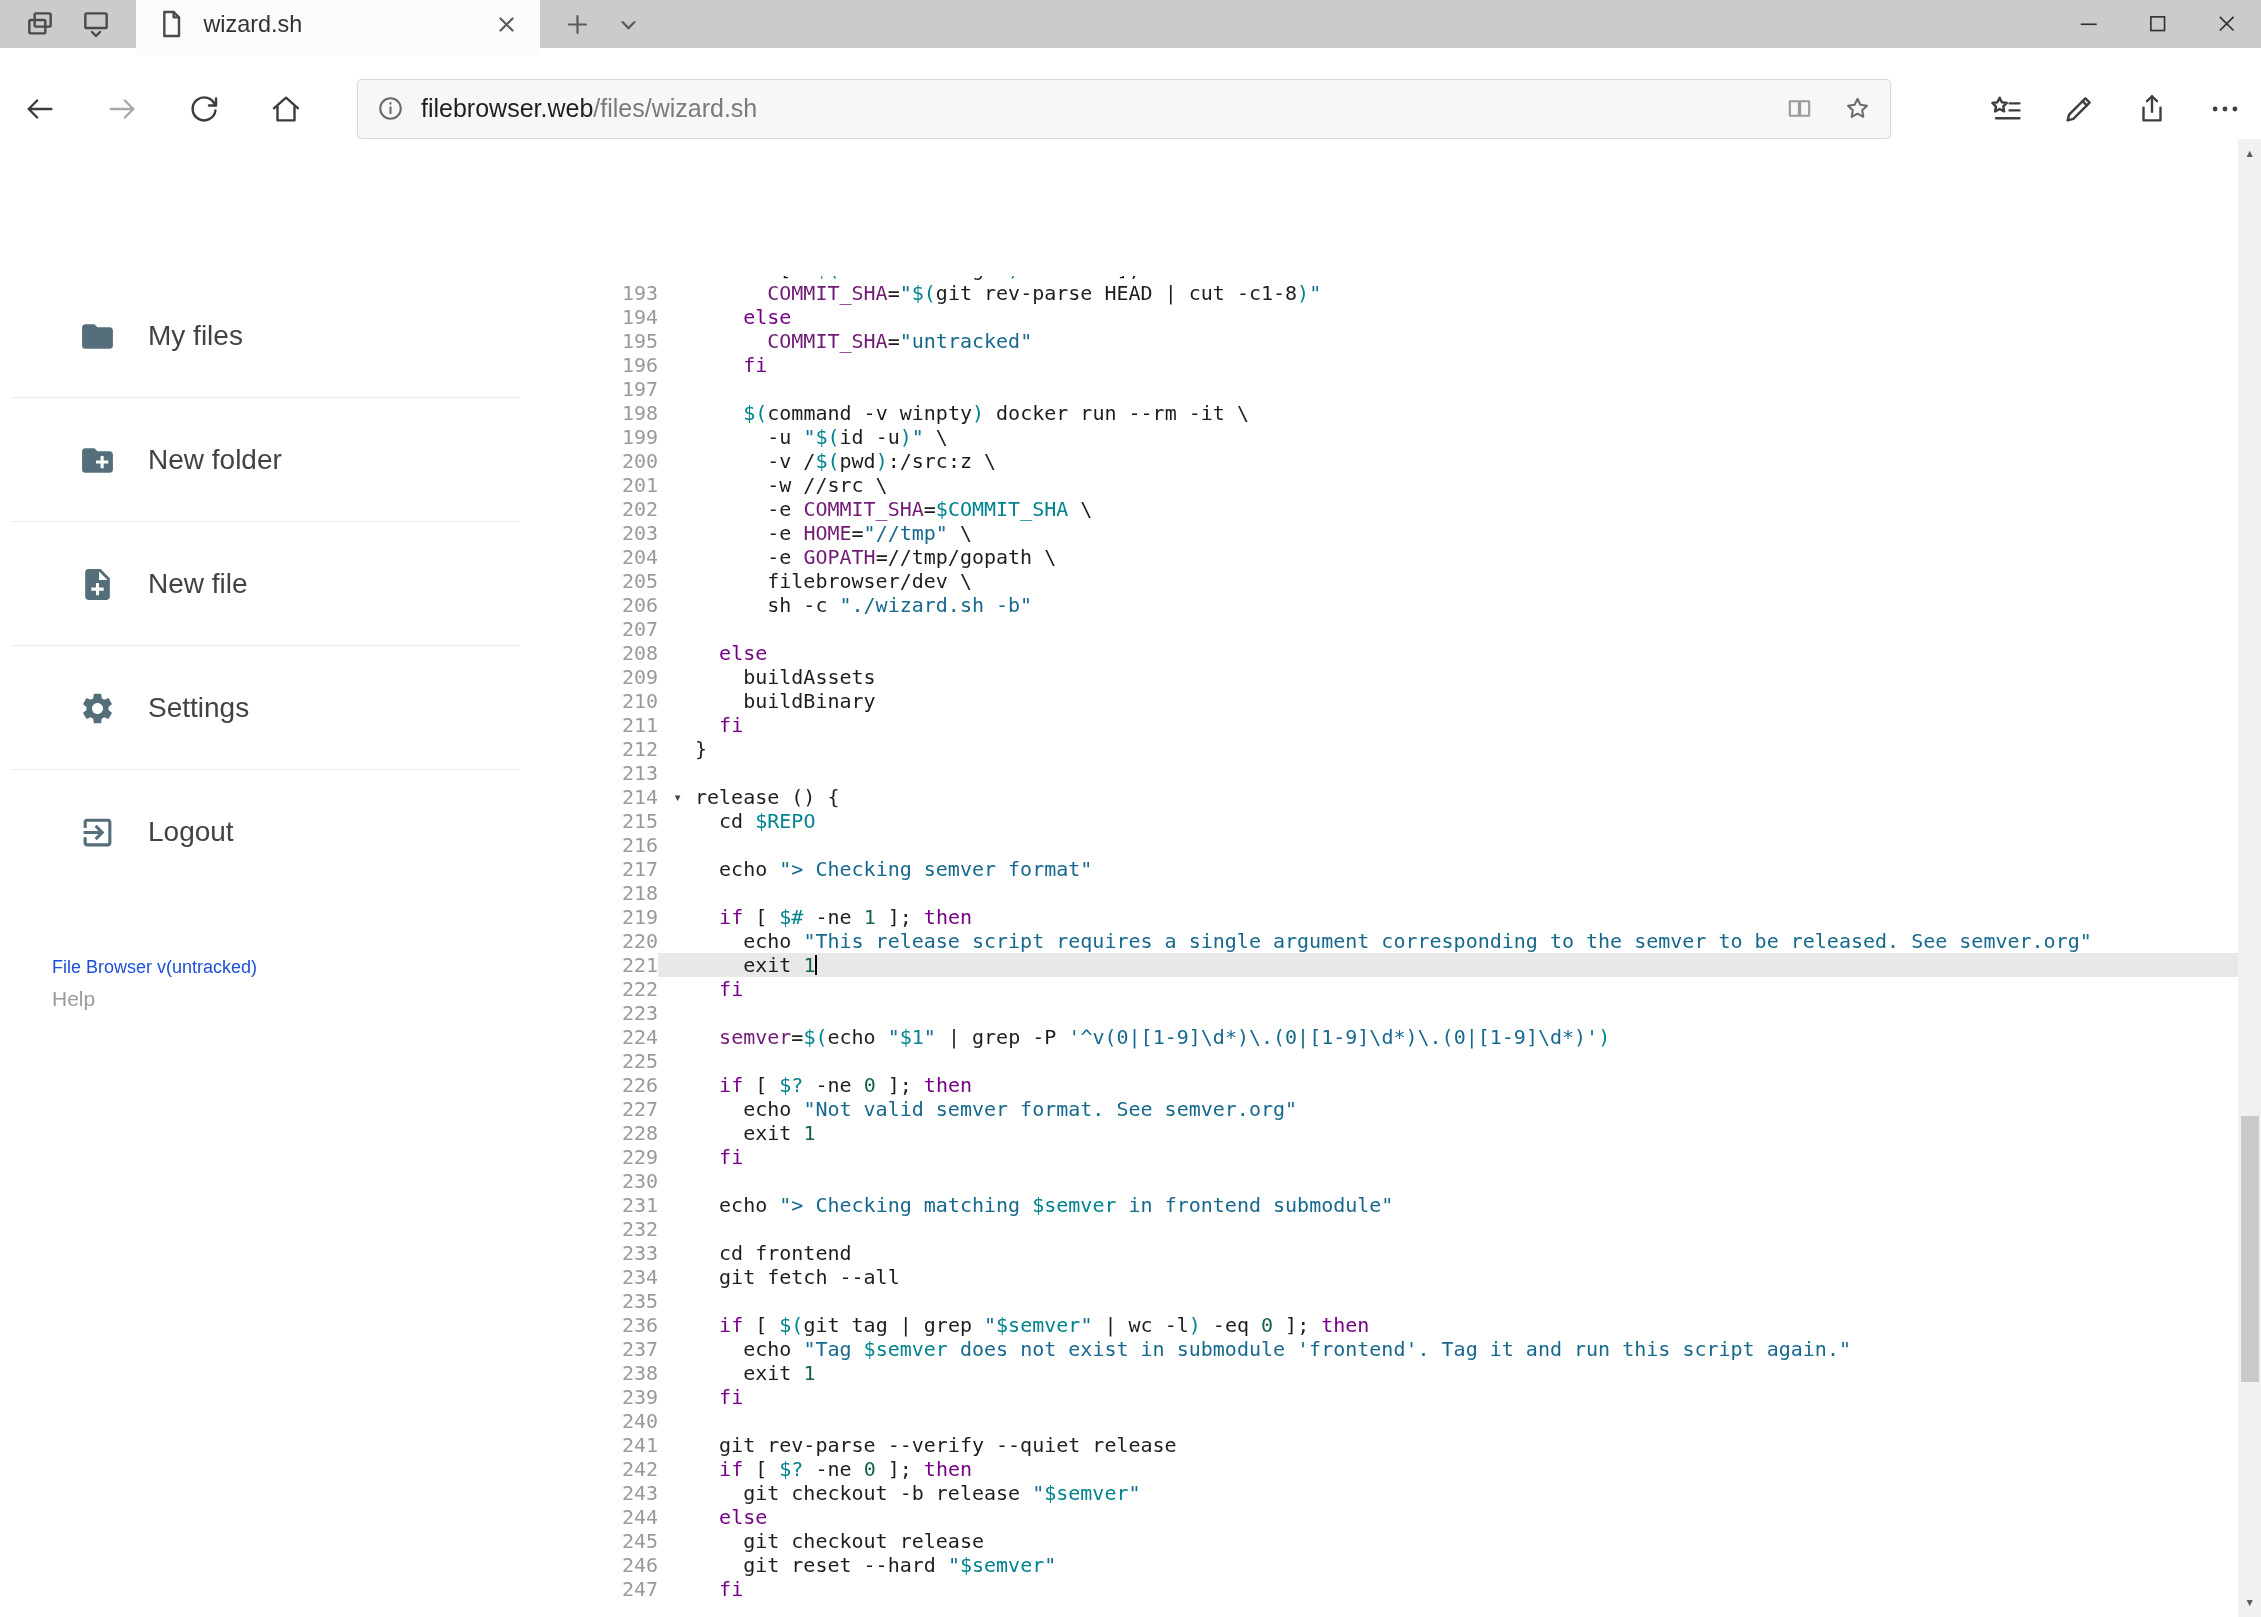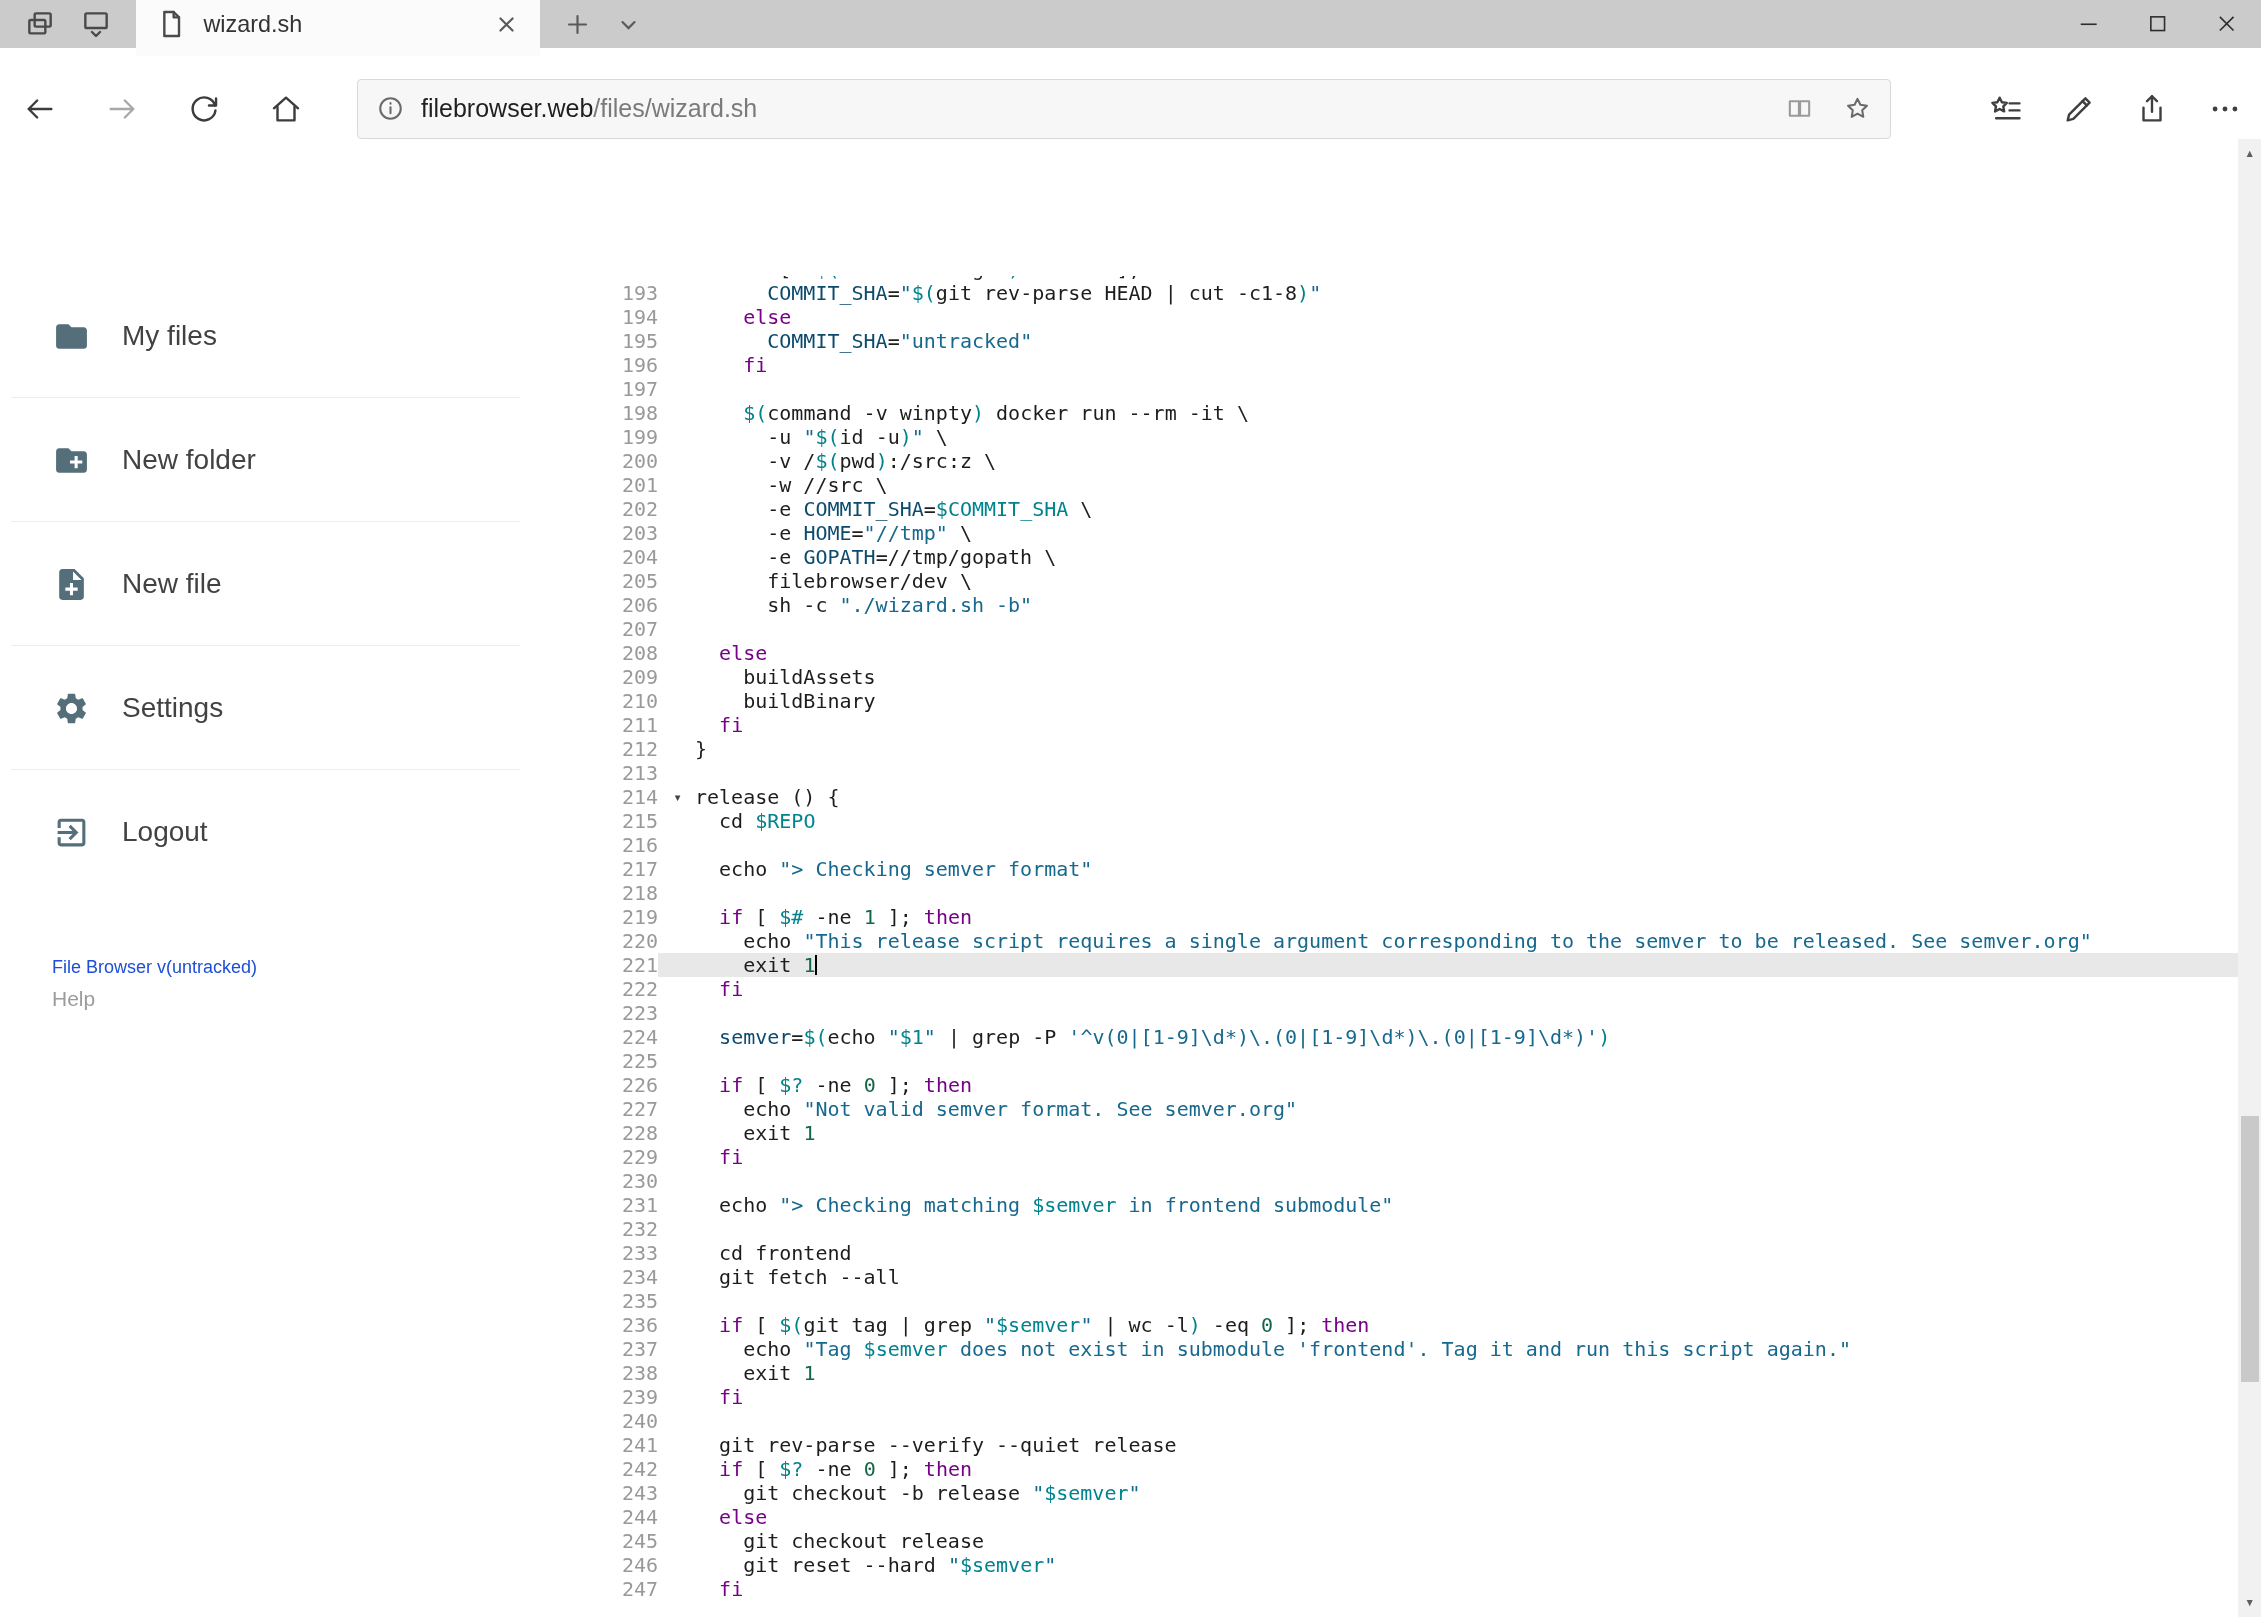--- a/index.html
+++ b/index.html
@@ -48,42 +48,42 @@
   .searchbox { position:absolute; left:145px; top:164px; width:808px; height:86px; background:#f1f1f1; border:0.8px solid #e2e2e2; border-radius:4.8px; display:flex; align-items:center; gap:21px; padding:0 24px; }
   .searchbox svg { width:36px; height:36px; fill:#757575; flex:none; }
   .searchbox input { flex:1; border:none; background:transparent; outline:none; font-size:28px; color:#212121; font-family:inherit; }
   .searchbox input::placeholder { color:#9e9e9e; }
   .toolbar { position:absolute; right:81px; top:139px; height:136px; display:flex; align-items:center; gap:51px; }
   .tool-btn { width:37px; height:37px; }
   .tool-btn svg { width:37px; height:37px; fill:#59646b; display:block; }
 
   
   .sidebar { position:absolute; left:0; top:274px; width:581px; bottom:0; background:#fff; }
-  .side-item { height:124px; display:flex; align-items:center; gap:32px; padding-left:53px; position:relative; cursor:default; }
+  .side-item { height:124px; display:flex; align-items:center; gap:32px; padding-left:79px; position:relative; cursor:default; }
   .side-item svg { width:37px; height:37px; fill:#546e7a; flex:none; }
   .side-item .lbl { font-size:28px; color:#424242; }
   .side-item.divider::after { content:""; position:absolute; left:11.3px; right:61px; bottom:0; height:0.8px; background:#ededed; }
   .side-footer { position:absolute; left:52px; top:677px; }
   .side-footer .ver { font-size:18px; color:#1d4ed8; line-height:32px; }
   .side-footer .help { font-size:21px; color:#9b9b9b; line-height:32px; }
 
   
   .editor { position:absolute; left:581px; top:274px; right:22.6px; bottom:0; overflow:hidden; background:#fff; font-family:"DejaVu Sans Mono", monospace; font-size:20px; padding-top:1.6px; }
   .row { display:flex; height:24px; line-height:24px;align-items:center; }
   .row.clip { height:5.7px; overflow:hidden; }
   .row.clip > div { margin-top:-18.6px; }
   .gut { flex:0 0 77px; text-align:right; color:#999; position:relative; user-select:none; }
   .txt { flex:1; padding-left:37px; white-space:pre; color:#1d1d1d; }
   .row.active .txt { background:#e8e8e8; }
   .fold { position:absolute; right:-24px; top:0px; font-size:14.5px; color:#444; }
   .tk-p { color:#1d1d1d; }
   .tk-k { color:#770088; }
   .tk-s { color:#16688e; }
   .tk-v { color:#00838f; }
-  .tk-d { color:#0c4a6e; }
+  .tk-d { color:#701a75; }
   .tk-n { color:#116644; }
   .cursor { display:inline-block; width:1.6px; height:20px; background:#000; vertical-align:middle; margin-top:-3.2px; }
 
   
   .scrollbar { position:absolute; right:0; top:139px; bottom:0; width:22.6px; background:#f1f1f1; }
   .sb-arrow { position:absolute; left:0; width:22.6px; height:29px; text-align:center; line-height:29px; font-size:10.5px; color:#5f5f5f; }
   .sb-up { top:0; } .sb-down { bottom:0; }
   .sb-thumb { position:absolute; left:2.4px; right:2.4px; top:977px; height:266px; background:#c9c9c9; }
 </style>
 </head>

